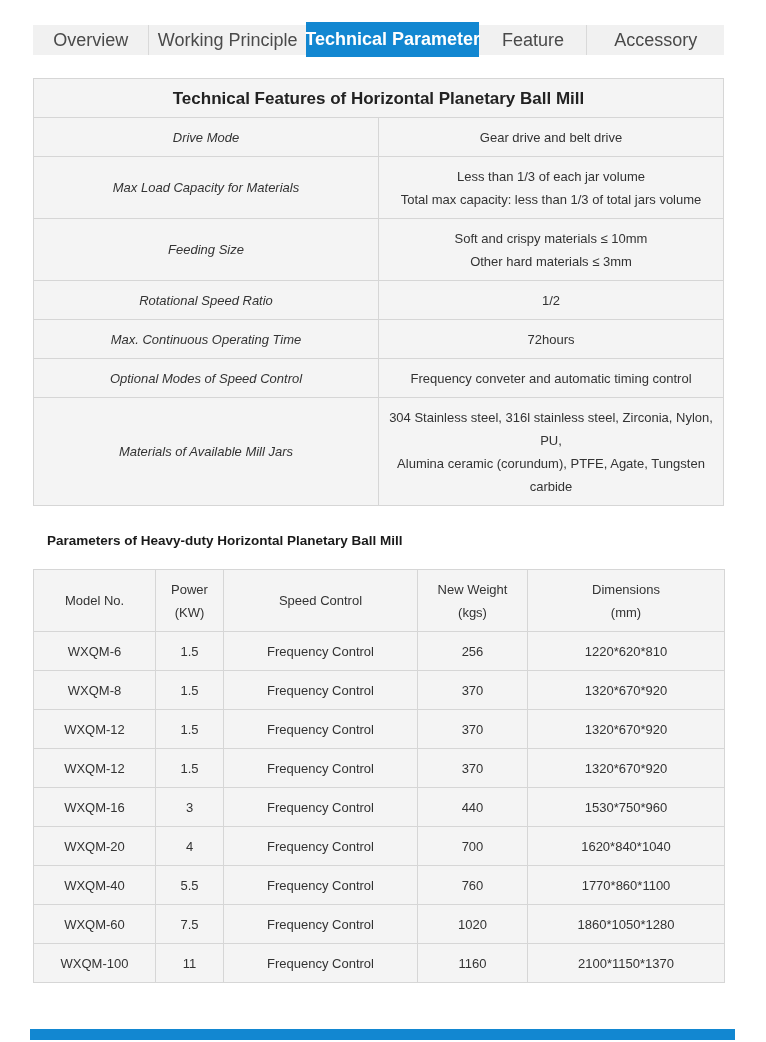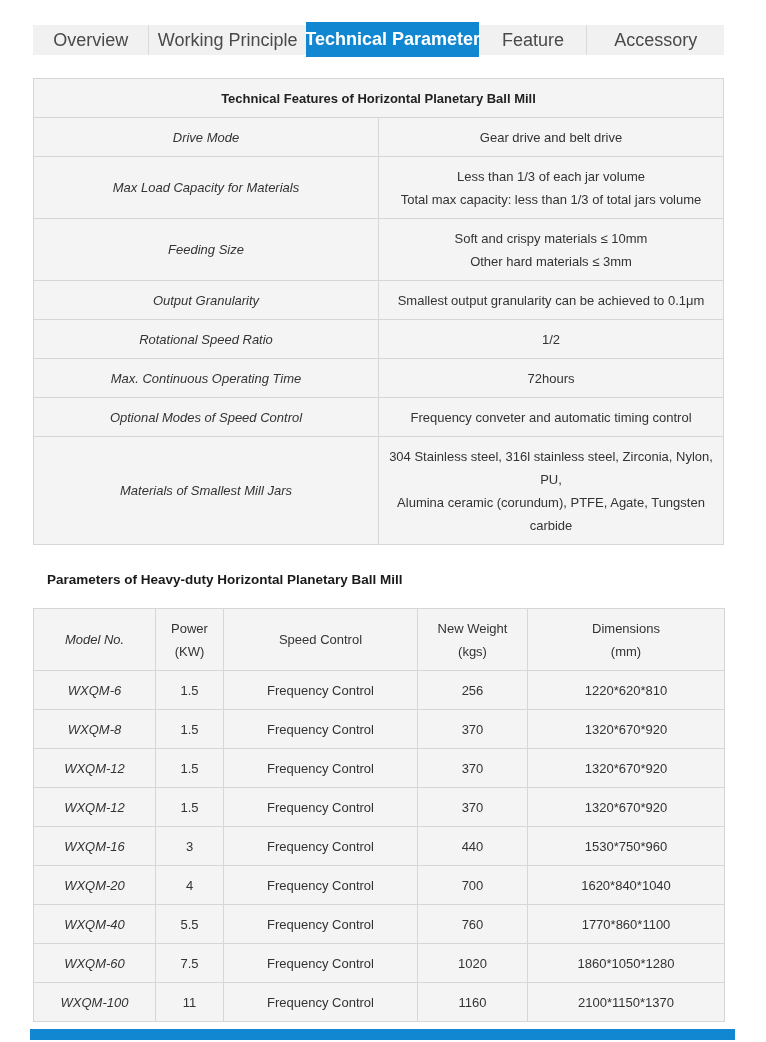--- a/index.html
+++ b/index.html
@@ -24,29 +24,29 @@
   }
   .tab.active + .tab { border-left: none; }
 
   
   table { border-collapse: collapse; width: 691px; table-layout: fixed; }
   td { border: 1px solid #d6d6d6; background: #f4f4f4; text-align: center;
        vertical-align: middle; font-size: 13px; color: #333;
        padding: 7.5px 8px; line-height: 23px; }
 
   .features { margin-top: 23px; }
-  .ft-title { font-weight: bold; color: #222; font-size: 13px; }
+  .ft-title { font-weight: bold; color: #222; font-size: 17px; }
   .ft-label { width: 241px; font-style: italic; }
 
   .params-heading {
     margin-top: 27px; font-size: 13.5px; font-weight: bold; color: #1a1a1a;
     padding-left: 14px;
   }
   .params { margin-top: 21px; }
-  .params .c0 { width: 122px; font-style: italic; }
+  .params .c0 { width: 122px; }
   .params .c1 { width: 68px; }
   .params .c2 { width: 194px; }
   .params .c3 { width: 110px; }
   .params .c4 { width: 197px; }
 
   .footer-bar {
     position: absolute; left: 30px; top: 1029px; width: 705px; height: 11px;
     background: #1287d1;
   }
 </style>
@@ -81,45 +81,39 @@
           </td>
         </tr>
         <tr>
           <td class="ft-label">Feeding Size</td>
           <td class="ft-value">
             <div>Soft and crispy materials ≤ 10mm</div>
             <div>Other hard materials ≤ 3mm</div>
           </td>
         </tr>
         <tr>
-          <td class="ft-label">Output Granularity</td>
-          <td class="ft-value">
-            <div>Smallest output granularity can be achieved to 0.1μm</div>
-          </td>
-        </tr>
-        <tr>
           <td class="ft-label">Rotational Speed Ratio</td>
           <td class="ft-value">
             <div>1/2</div>
           </td>
         </tr>
         <tr>
           <td class="ft-label">Max. Continuous Operating Time</td>
           <td class="ft-value">
             <div>72hours</div>
           </td>
         </tr>
         <tr>
           <td class="ft-label">Optional Modes of Speed Control</td>
           <td class="ft-value">
             <div>Frequency conveter and automatic timing control</div>
           </td>
         </tr>
         <tr>
-          <td class="ft-label">Materials of Smallest Mill Jars</td>
+          <td class="ft-label">Materials of Available Mill Jars</td>
           <td class="ft-value">
             <div>304 Stainless steel, 316l stainless steel, Zirconia, Nylon, PU,</div>
             <div>Alumina ceramic (corundum), PTFE, Agate, Tungsten carbide</div>
           </td>
         </tr>
       </tbody>
   </table>
 
   <div class="params-heading">Parameters of Heavy-duty Horizontal Planetary Ball Mill</div>
 

